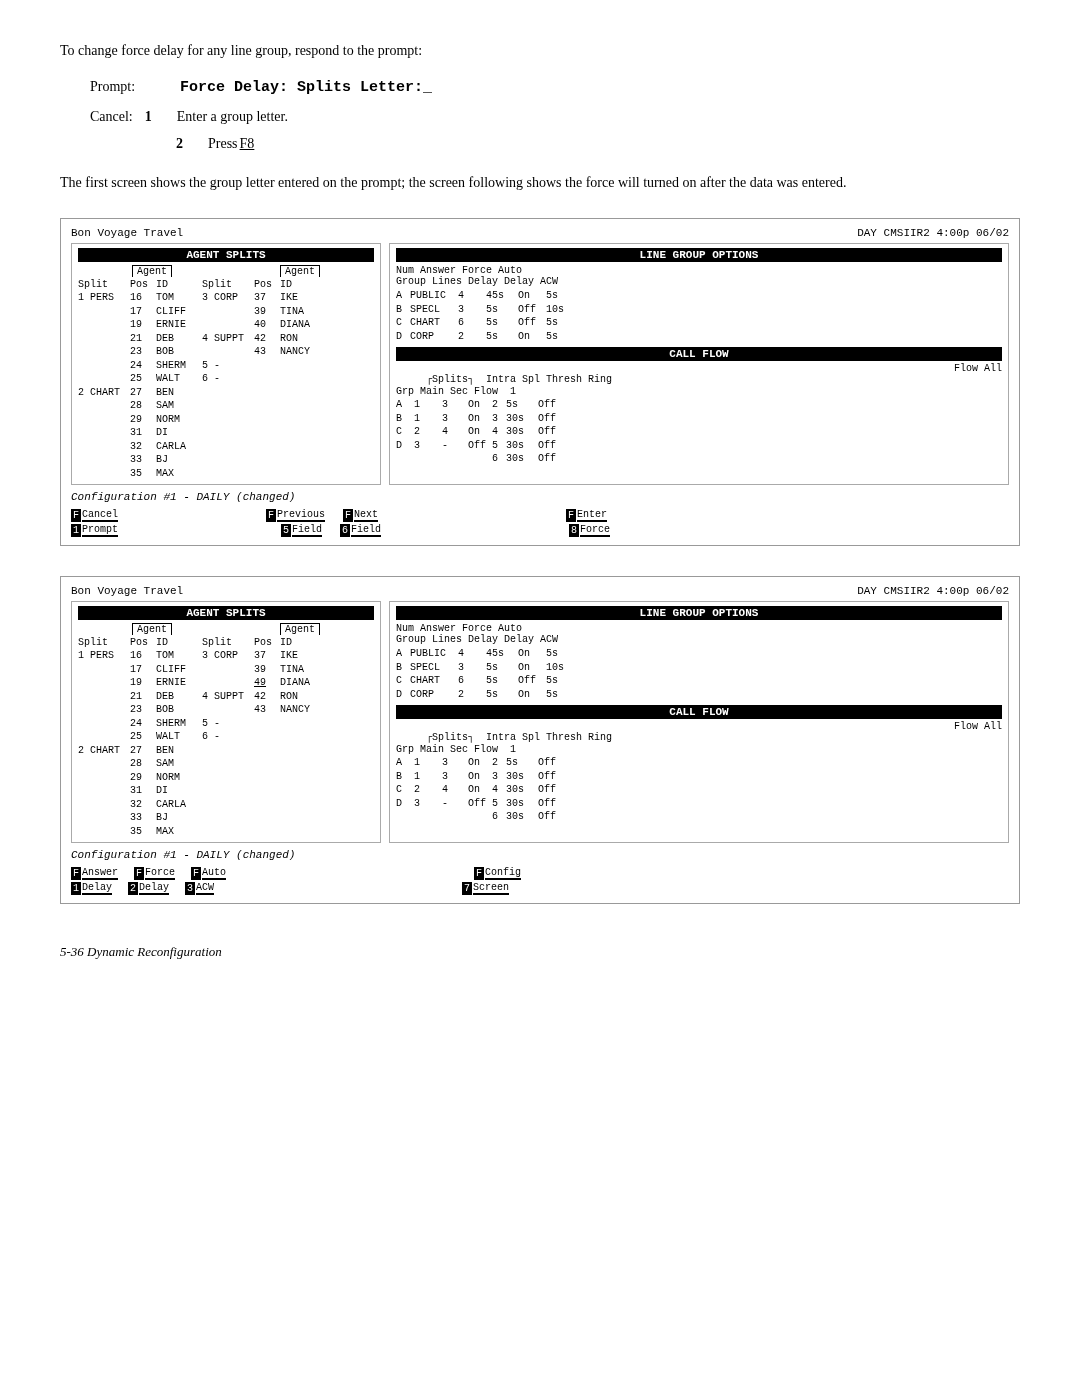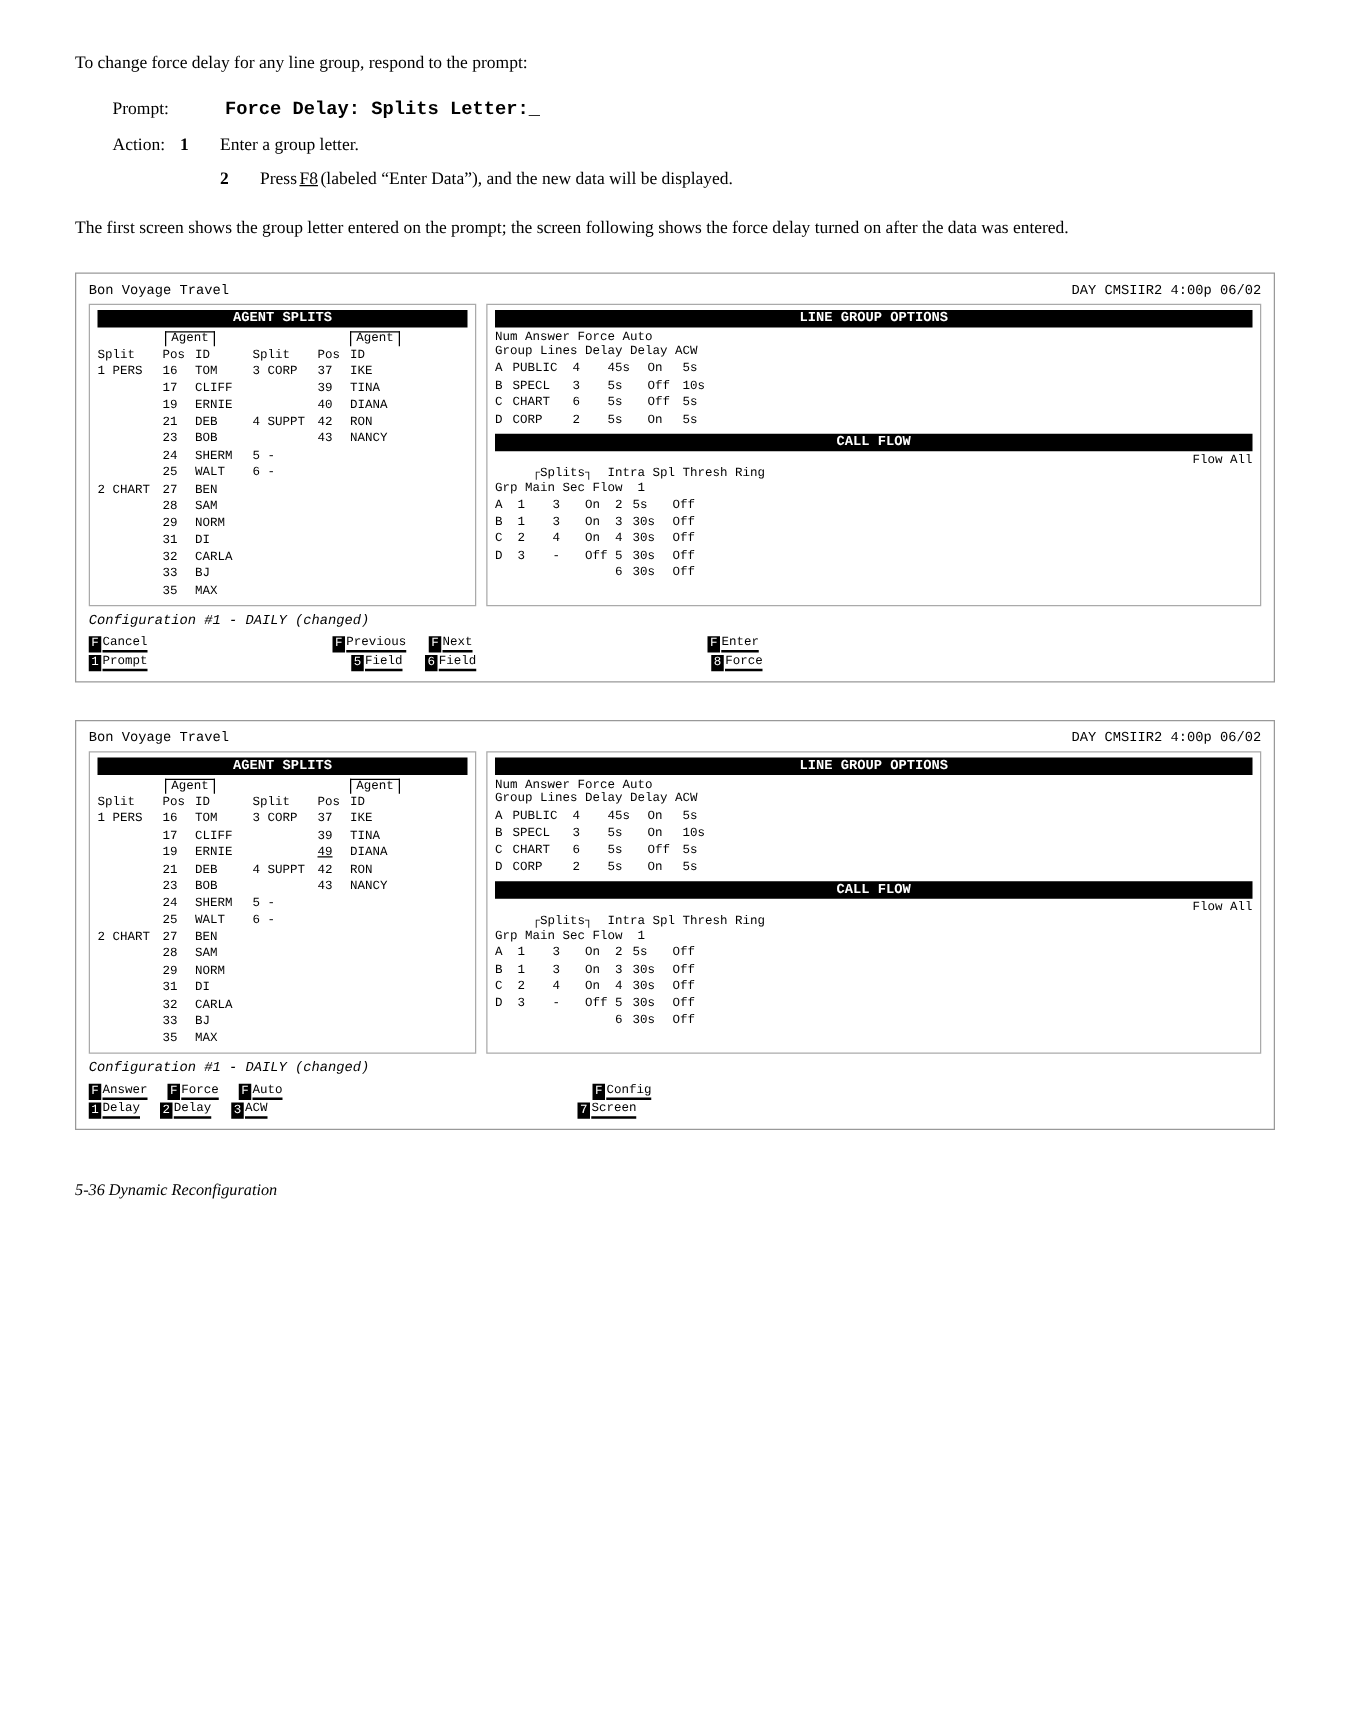--- a/index.html
+++ b/index.html
@@ -150,33 +150,32 @@
 
 <p class="intro-text">To change force delay for any line group, respond to the prompt:</p>
 
 <div class="prompt-line">
   <span class="prompt-label">Prompt:</span>
   <span class="prompt-value">Force Delay: Splits Letter:_</span>
 </div>
 
 <div class="action-block">
   <div class="action-item">
-    <span class="action-label">Action:</span>
+    <span class="action-label">Cancel:</span>
     <span class="action-num">1</span>
     <span>Enter a group letter.</span>
   </div>
   <div class="action-item" style="margin-left: 86px;">
     <span class="action-num">2</span>
     <span>Press </span>
     <span style="text-decoration:underline; margin: 0 2px;">F8</span>
-    <span> (labeled “Enter Data”), and the new data will be displayed.</span>
   </div>
 </div>
 
-<p class="desc-text">The first screen shows the group letter entered on the prompt; the screen following shows the force delay turned on after the data was entered.</p>
+<p class="desc-text">The first screen shows the group letter entered on the prompt; the screen following shows the force will turned on after the data was entered.</p>
 
 <div class="screen-box">
   <div class="screen-header-row">
     <span>Bon Voyage Travel</span>
     <span>DAY  CMSIIR2    4:00p  06/02</span>
   </div>
   <div class="screen-body">
 
     <div class="left-panel">
       <div class="panel-title">AGENT SPLITS</div>

